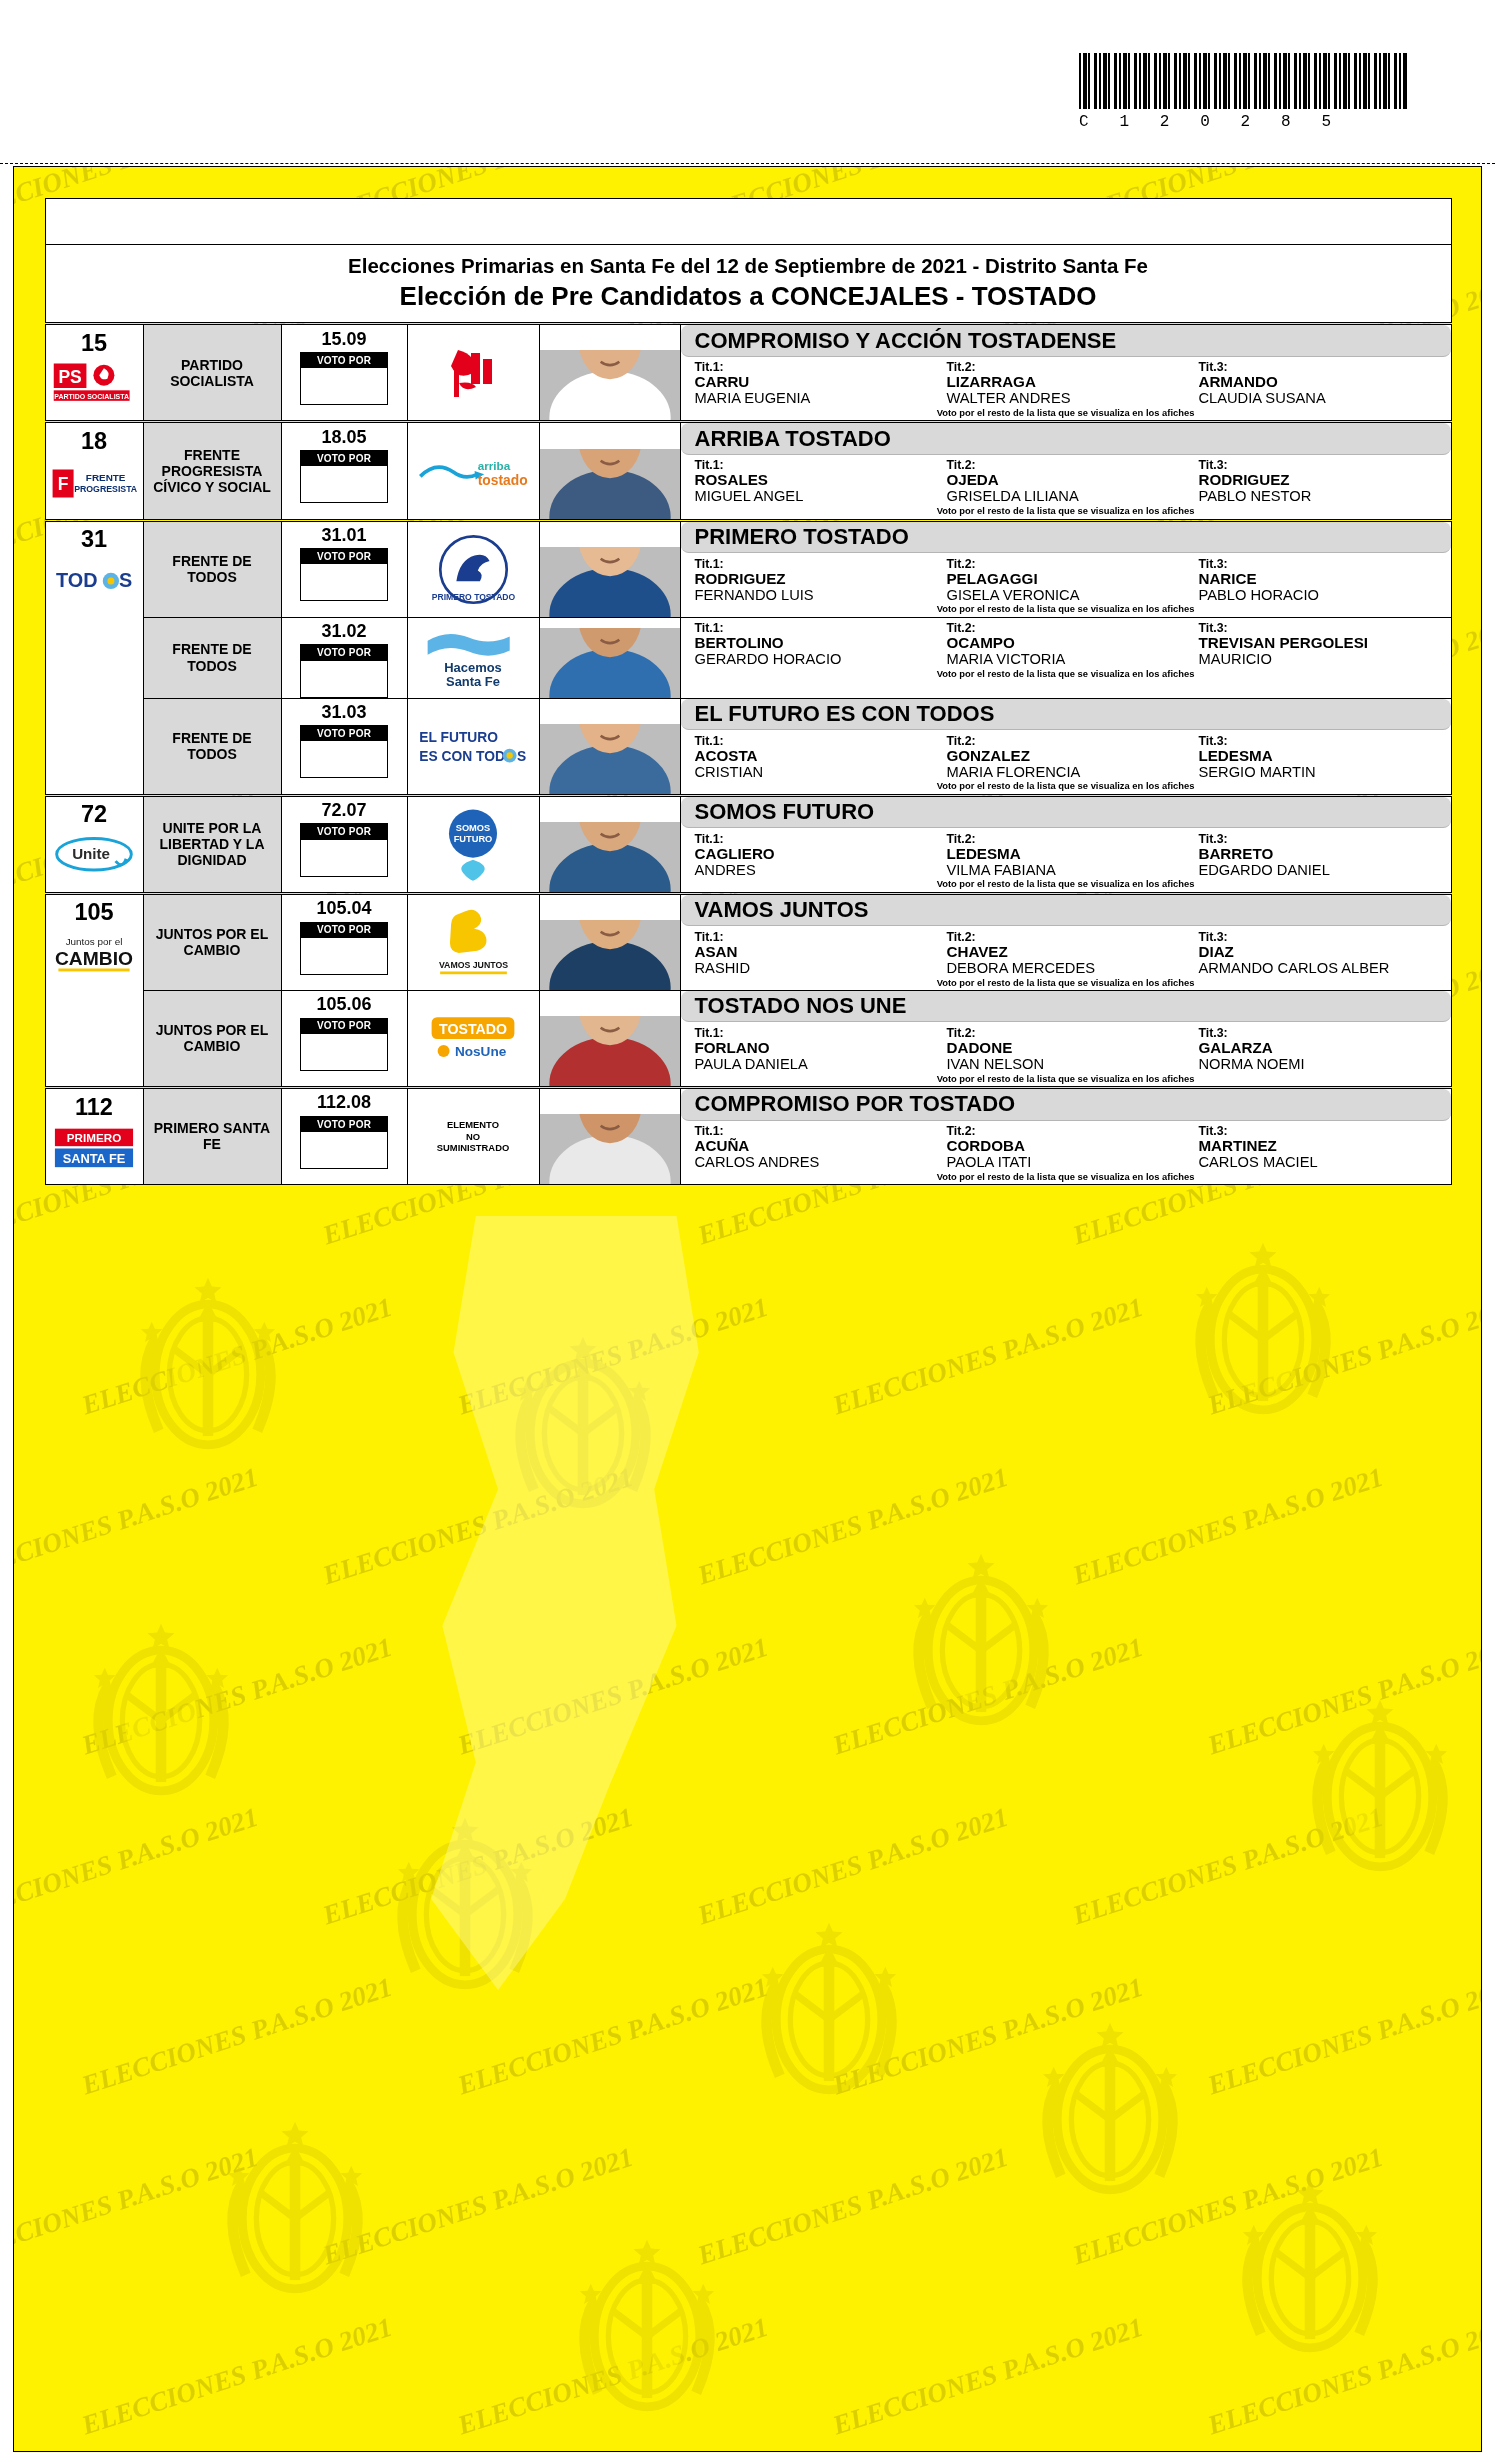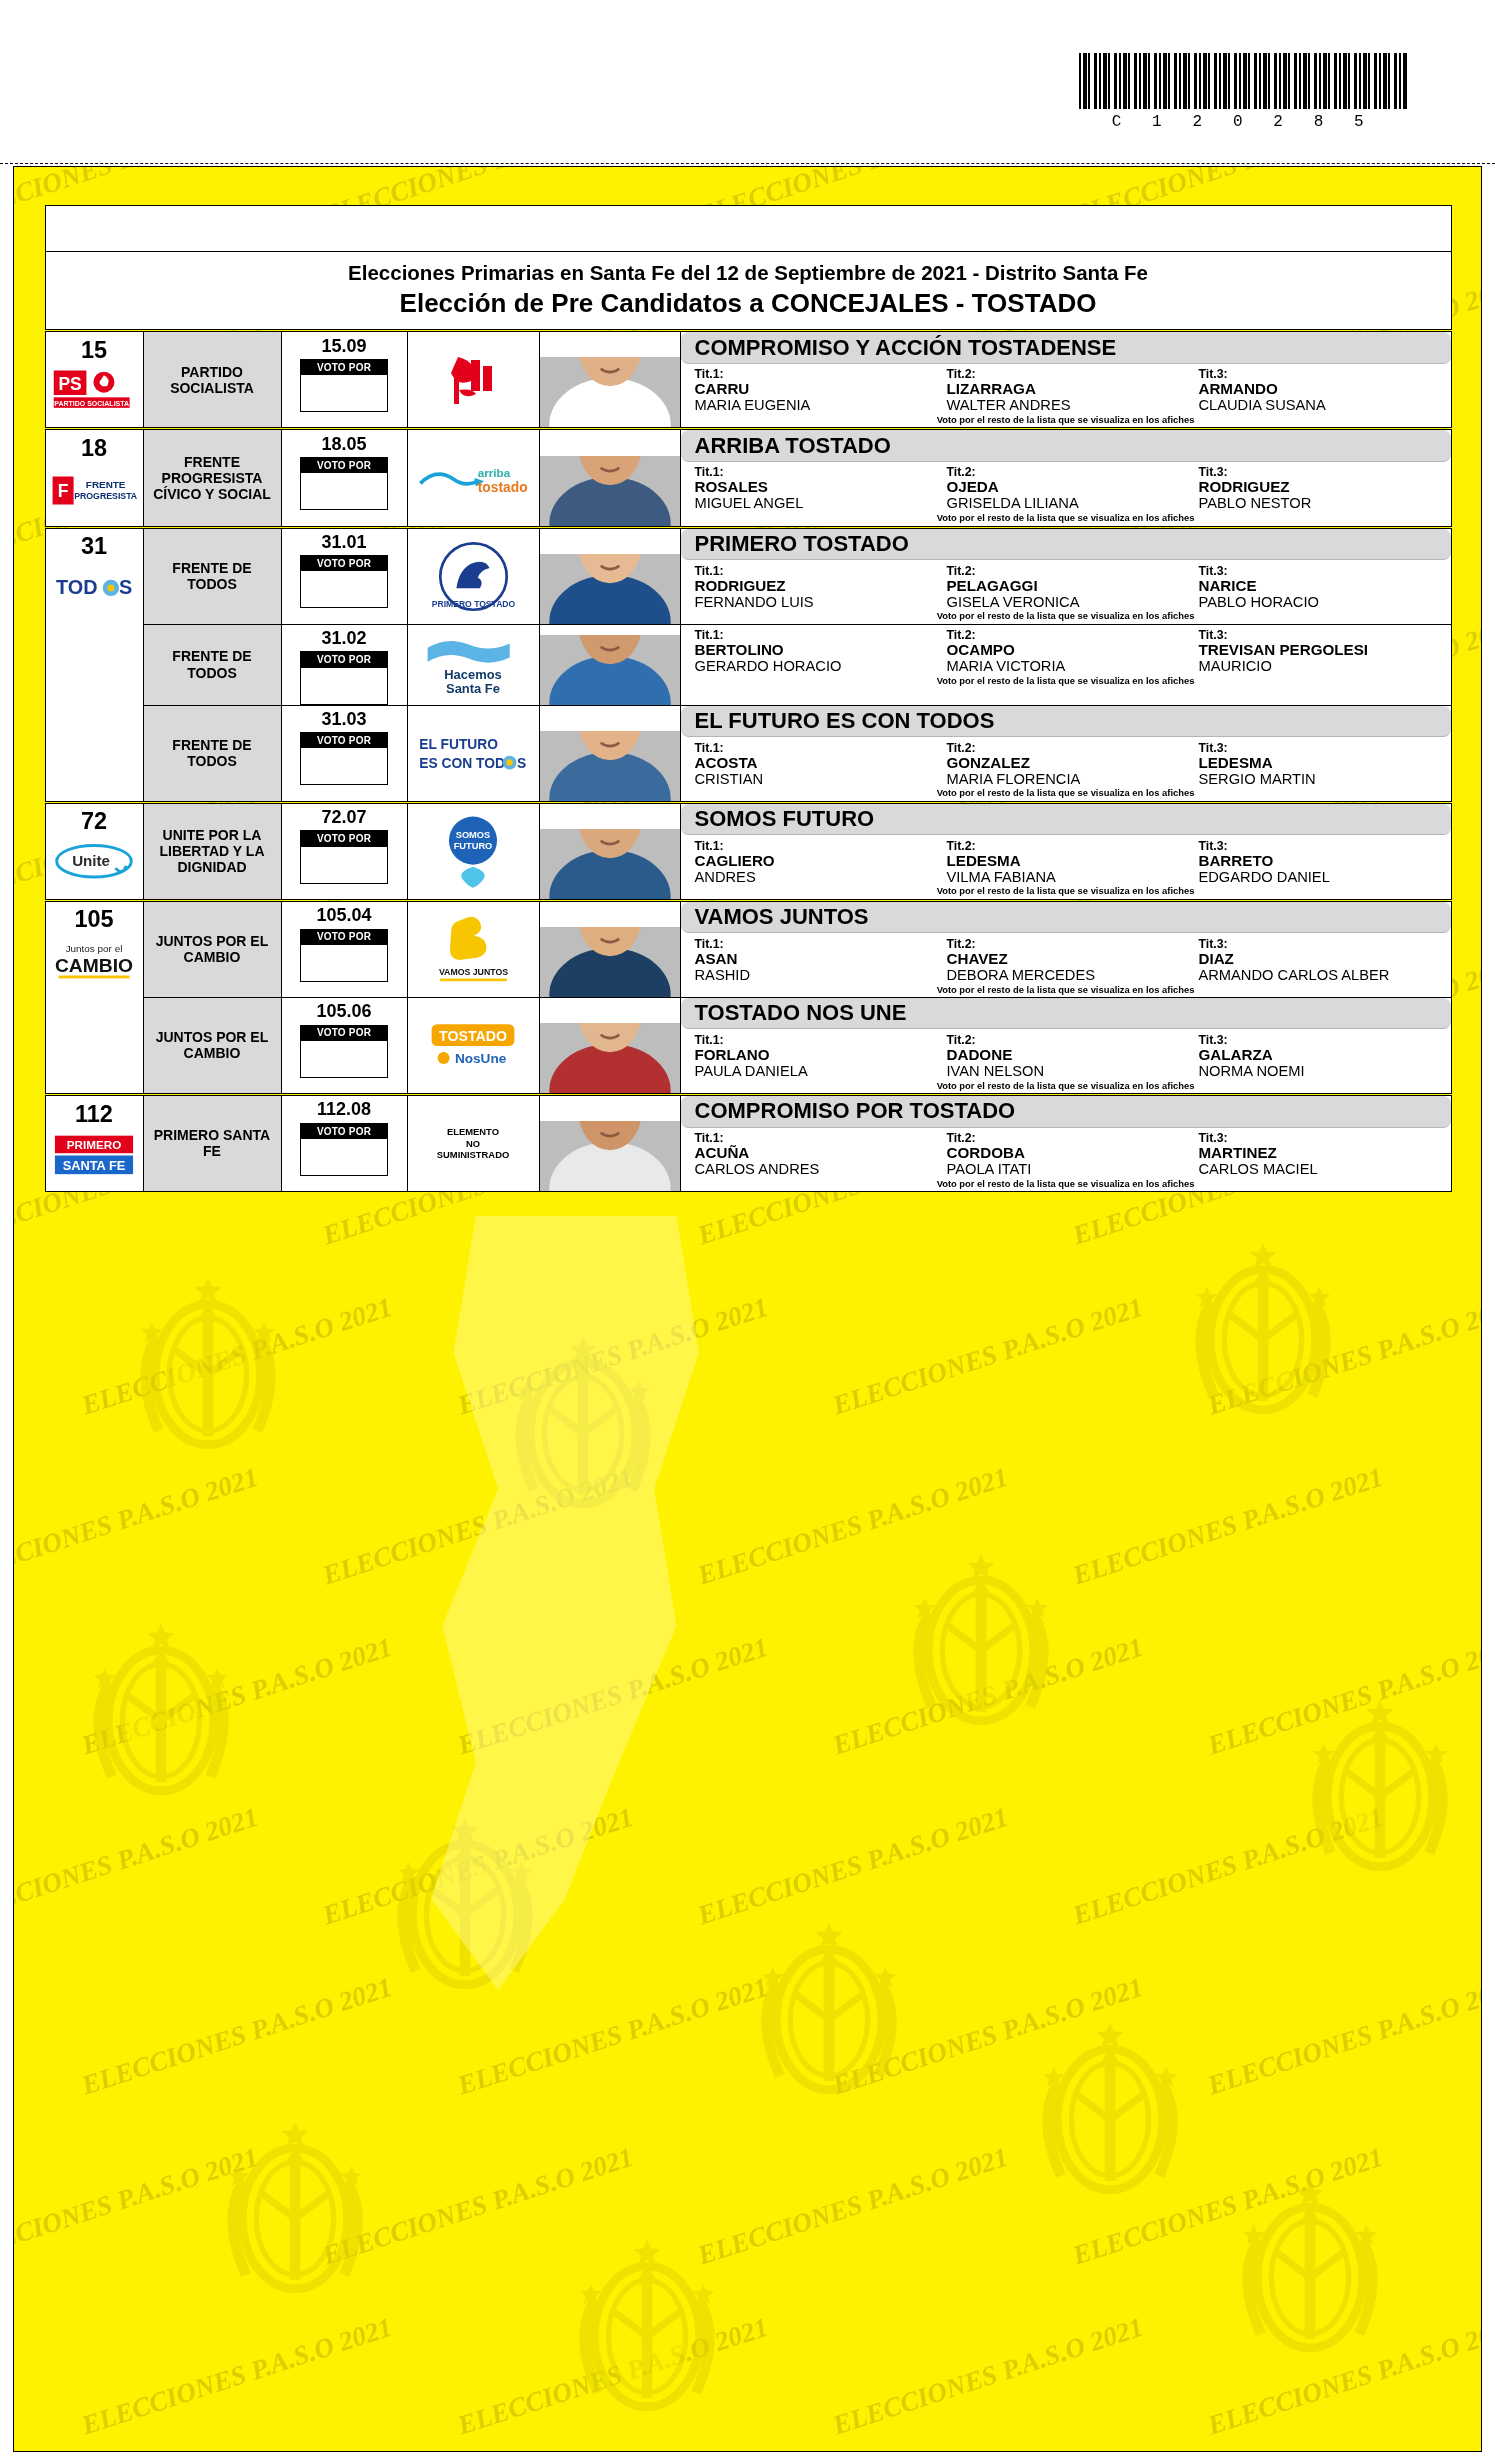--- a/index.html
+++ b/index.html
@@ -10,21 +10,20 @@
     font-family: "Liberation Sans", sans-serif;
     position: relative;
     overflow: hidden;
   }
 
   
   #barcode-area {
     position: absolute;
     top: 53px; right: 88px;
     width: 328px;
-    text-align: center;
   }
   #barcode-bars {
     height: 56px;
     width: 100%;
     background: repeating-linear-gradient(
       to right,
       #000 0px, #000 2.3px,
       #fff 2.3px, #fff 4.1px,
       #000 4.1px, #000 7.6px,
       #fff 7.6px, #fff 9.4px,
@@ -83,21 +82,21 @@
   #map-silhouette {
     position:absolute;
     left: 328px; top: 1049px;
     width: 446px; height: 774px;
     opacity: .45;
   }
 
   
   #content {
     position: absolute;
-    top: 38px; left: 30.5px;
+    top: 31px; left: 30.5px;
     width: 1407px;
     z-index: 5;
   }
   #header-box {
     background:#fff;
     border:1.8px solid #000;
     padding: 0;
   }
   #header-blank { height: 46px; border-bottom: 1.8px solid #000; background:#fff;}
   #header-titles { padding: 9.4px 0 10.6px 0; text-align:center; background:#fff;}

